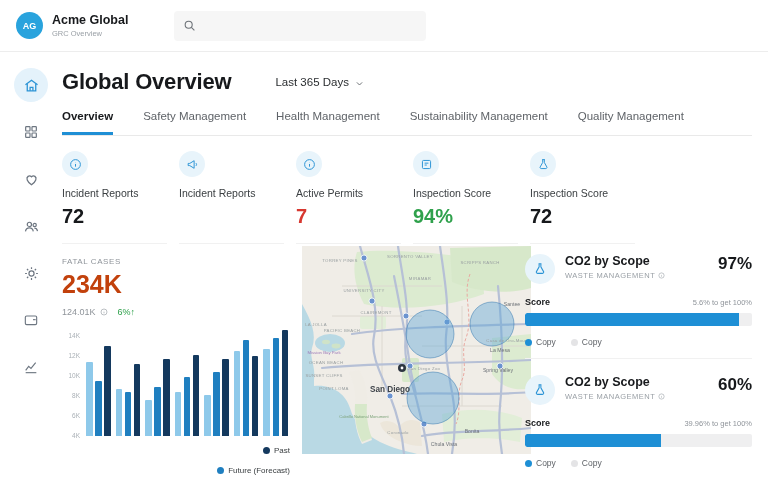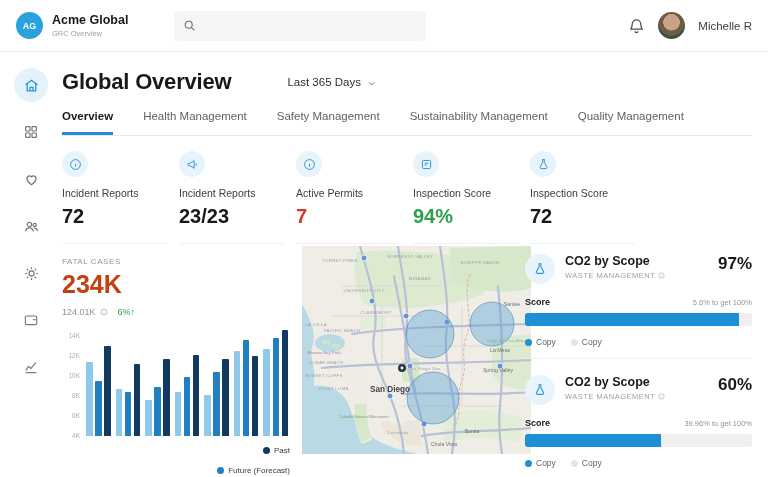--- a/index.html
+++ b/index.html
@@ -30,21 +30,21 @@
   .side-item { width:34px; height:34px; display:flex; align-items:center; justify-content:center;
     border-radius:50%; cursor:pointer; }
   .side-item svg { stroke:#6d7681; }
   .side-item.active { background:#e4f2fb; }
   .side-item.active svg { stroke:#2a93d5; }
 
   
   .main { position:absolute; top:52px; left:62px; right:0; bottom:0; padding-right:16px; }
   .page-head { display:flex; align-items:center; margin-top:17px; }
   .page-title { font-size:22px; font-weight:700; color:#17191c; letter-spacing:-0.2px; }
-  .date-filter { margin-left:56px; display:flex; align-items:flex-end; gap:6px; font-size:11.5px;
+  .date-filter { margin-left:44px; display:flex; align-items:flex-end; gap:6px; font-size:11.5px;
     color:#2b2e31; cursor:pointer; }
 
   .tabs { display:flex; gap:30px; margin-top:15px; border-bottom:1px solid #e9e9e9; }
   .tab { font-size:11.5px; color:#5f6368; padding-bottom:10px; cursor:pointer; border-bottom:3px solid transparent; }
   .tab.active { color:#17191c; font-weight:700; border-bottom-color:#1f8fd5; }
 
   .kpi-row { display:grid; grid-template-columns:repeat(6,1fr); gap:12px; margin-top:13px; }
   .kpi { padding:2px 0 15px; border-bottom:1px solid #f1f1f1; cursor:pointer; }
   .kpi-icon { width:26px; height:26px; border-radius:50%; background:#e8f4fb;
     display:flex; align-items:center; justify-content:center; }
@@ -113,30 +113,20 @@
   </div>
   <div class="search">
     <span style="display:flex;">
       <svg width="13" height="13" viewBox="0 0 24 24" fill="none" stroke="#6d7278" stroke-width="2">
         <circle cx="10.5" cy="10.5" r="6.5"></circle>
           <line x1="15.5" y1="15.5" x2="21" y2="21"></line>
       </svg>
     </span>
     <input type="text" placeholder="" style="">
   </div>
-  <div class="top-right">
-    <span style="display:flex;cursor:pointer;">
-      <svg width="17" height="17" viewBox="0 0 24 24" fill="none" stroke="#4a4f54" stroke-width="1.7">
-        <path d="M6 10 a6 6 0 1 1 12 0 c0 4 1.5 6 2 7 H4 c0.5 -1 2 -3 2 -7 Z"></path>
-        <path d="M10 20 a2 2 0 0 0 4 0"></path>
-      </svg>
-    </span>
-    <span class="avatar"></span>
-    <span class="user-name">Michelle R</span>
-  </div>
 </div>
 
 <div class="sidebar">
   <div class="side-item active">
     <span style="display:flex;">
       <svg width="17" height="17" viewBox="0 0 24 24" fill="none" stroke-width="1.8">
         <path d="M3.5 11 L12 4.5 L20.5 11"></path>
           <path d="M6 9.5 V19.5 H18 V9.5"></path>
           <path d="M10 19.5 V14.5 H14 V19.5"></path>
       </svg>
@@ -204,22 +194,22 @@
       <span style="display:flex;">
         <svg width="9" height="9" viewBox="0 0 24 24" fill="none" stroke="#5f6368" stroke-width="2.4">
           <path d="M5 9 l7 7 7-7"></path>
         </svg>
       </span>
     </div>
   </div>
 
   <div class="tabs">
     <div class="tab active">Overview</div>
+    <div class="tab">Safety Management</div>
     <div class="tab">Health Management</div>
-    <div class="tab">Safety Management</div>
     <div class="tab">Sustainability Management</div>
     <div class="tab">Quality Management</div>
   </div>
 
   <div class="kpi-row">
     <div class="kpi">
       <div class="kpi-icon">
         <svg width="13" height="13" viewBox="0 0 24 24" fill="none" stroke-width="1.8">
           <circle cx="12" cy="12" r="9"></circle>
             <path d="M12 11 v5"></path>
@@ -230,21 +220,20 @@
       <div class="kpi-value" style="color: rgb(23, 25, 28);">72</div>
     </div>
     <div class="kpi">
       <div class="kpi-icon">
         <svg width="13" height="13" viewBox="0 0 24 24" fill="none" stroke-width="1.8">
           <path d="M4 10 v4 h3 l8 5 V5 l-8 5 Z"></path>
             <path d="M18.5 9.5 a4 4 0 0 1 0 5"></path>
         </svg>
       </div>
       <div class="kpi-label">Incident Reports</div>
-      <div class="kpi-value" style="color: rgb(23, 25, 28);">23/23</div>
     </div>
     <div class="kpi">
       <div class="kpi-icon">
         <svg width="13" height="13" viewBox="0 0 24 24" fill="none" stroke-width="1.8">
           <circle cx="12" cy="12" r="9"></circle>
             <path d="M12 11 v5"></path>
             <path d="M12 7.5 v0.4"></path>
         </svg>
       </div>
       <div class="kpi-label">Active Permits</div>

